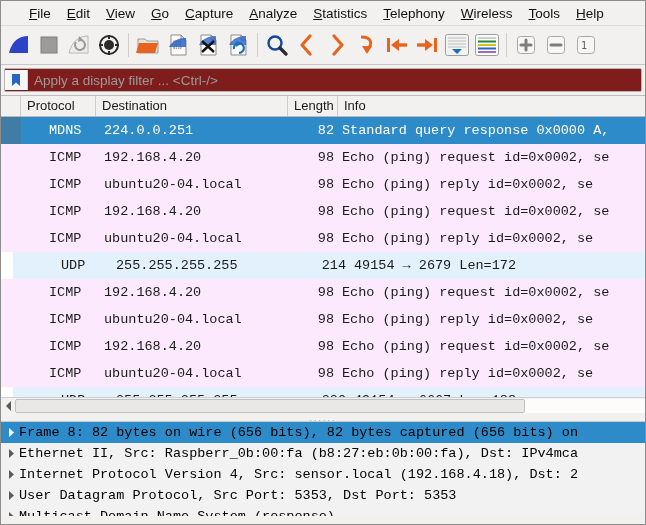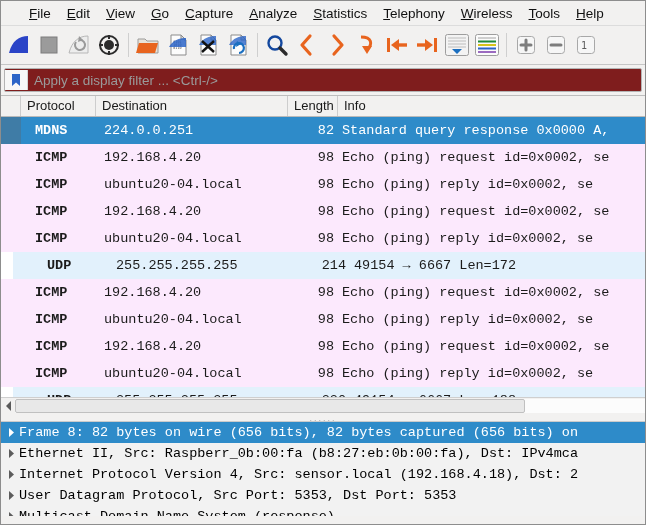--- a/index.html
+++ b/index.html
@@ -39,21 +39,21 @@
   .hc.c0{width:20px;padding-left:0;}
   .hc.c1{width:75px;}
   .hc.c2{width:192px;}
   .hc.c3{width:50px;}
   .hc.c4{flex:1;border-right:none;}
 
   .prow{display:flex;height:27px;font-family:"Liberation Mono", monospace;font-size:13.5px;
         line-height:27px;white-space:nowrap;overflow:hidden;}
   .prow .cell{overflow:hidden;white-space:nowrap;box-sizing:border-box;}
   .cell.c0{width:20px;flex:0 0 20px;}
-  .cell.c1{width:75px;flex:0 0 75px;padding-left:14px;font-weight:bold;}
+  .cell.c1{width:75px;flex:0 0 75px;padding-left:28px;}
   .cell.c2{width:192px;flex:0 0 192px;padding-left:8px;}
   .cell.c3{width:50px;flex:0 0 50px;text-align:right;padding-right:4px;}
   .cell.c4{flex:1;padding-left:4px;}
 
   .prow.sel{background:#2e8bc9;color:#fff;}
   .prow.sel .cell.c0{background:#3f7ca6;}
   .prow.icmp{background:#fce9fd;color:#1b1b1b;}
   .prow.udp{background:#e2f1fc;color:#1b1b1b;margin-left:12px;}
 
   
@@ -64,21 +64,21 @@
   .hs-thumb{position:absolute;left:0;top:0;height:14px;width:81%;background:#e8e8e8;border:1px solid #c0c0c0;box-sizing:border-box;border-radius:2px;}
 
   
   .splitter{height:7px;background:#f2f1f0;display:flex;align-items:center;justify-content:center;}
   .dots{letter-spacing:2px;color:#a8a8a8;font-size:9px;line-height:4px;}
 
   
   .detail{background:#f2f2f2;height:94px;overflow:hidden;border-top:1px solid #cbcbcb;}
   .drow{display:flex;align-items:center;height:21px;font-family:"Liberation Mono", monospace;
         font-size:13.5px;white-space:nowrap;overflow:hidden;padding-left:2px;}
-  .drow.sel{background:#2e8bc9;color:#ffffff;}
+  .drow.sel{background:#2e8bc9;color:#000000;}
   .tri{width:16px;flex:0 0 16px;display:flex;align-items:center;justify-content:center;}
   .tri svg{display:block;}
   .dtxt{overflow:hidden;white-space:nowrap;}
 </style>
 </head>
 <body>
 
 <div class="app">
 
   <div class="menubar" id="menubar">
@@ -299,21 +299,21 @@
           <div class="cell c1">ICMP</div>
           <div class="cell c2">ubuntu20-04.local</div>
           <div class="cell c3">98</div>
           <div class="cell c4">Echo (ping) reply    id=0x0002, se</div>
         </div>
         <div class="prow udp">
           <div class="cell c0"></div>
           <div class="cell c1">UDP</div>
           <div class="cell c2">255.255.255.255</div>
           <div class="cell c3">214</div>
-          <div class="cell c4">49154 → 6667 Len=172</div>
+          <div class="cell c4">49154 → 2679 Len=172</div>
         </div>
         <div class="prow icmp">
           <div class="cell c0"></div>
           <div class="cell c1">ICMP</div>
           <div class="cell c2">192.168.4.20</div>
           <div class="cell c3">98</div>
           <div class="cell c4">Echo (ping) request  id=0x0002, se</div>
         </div>
         <div class="prow icmp">
           <div class="cell c0"></div>

